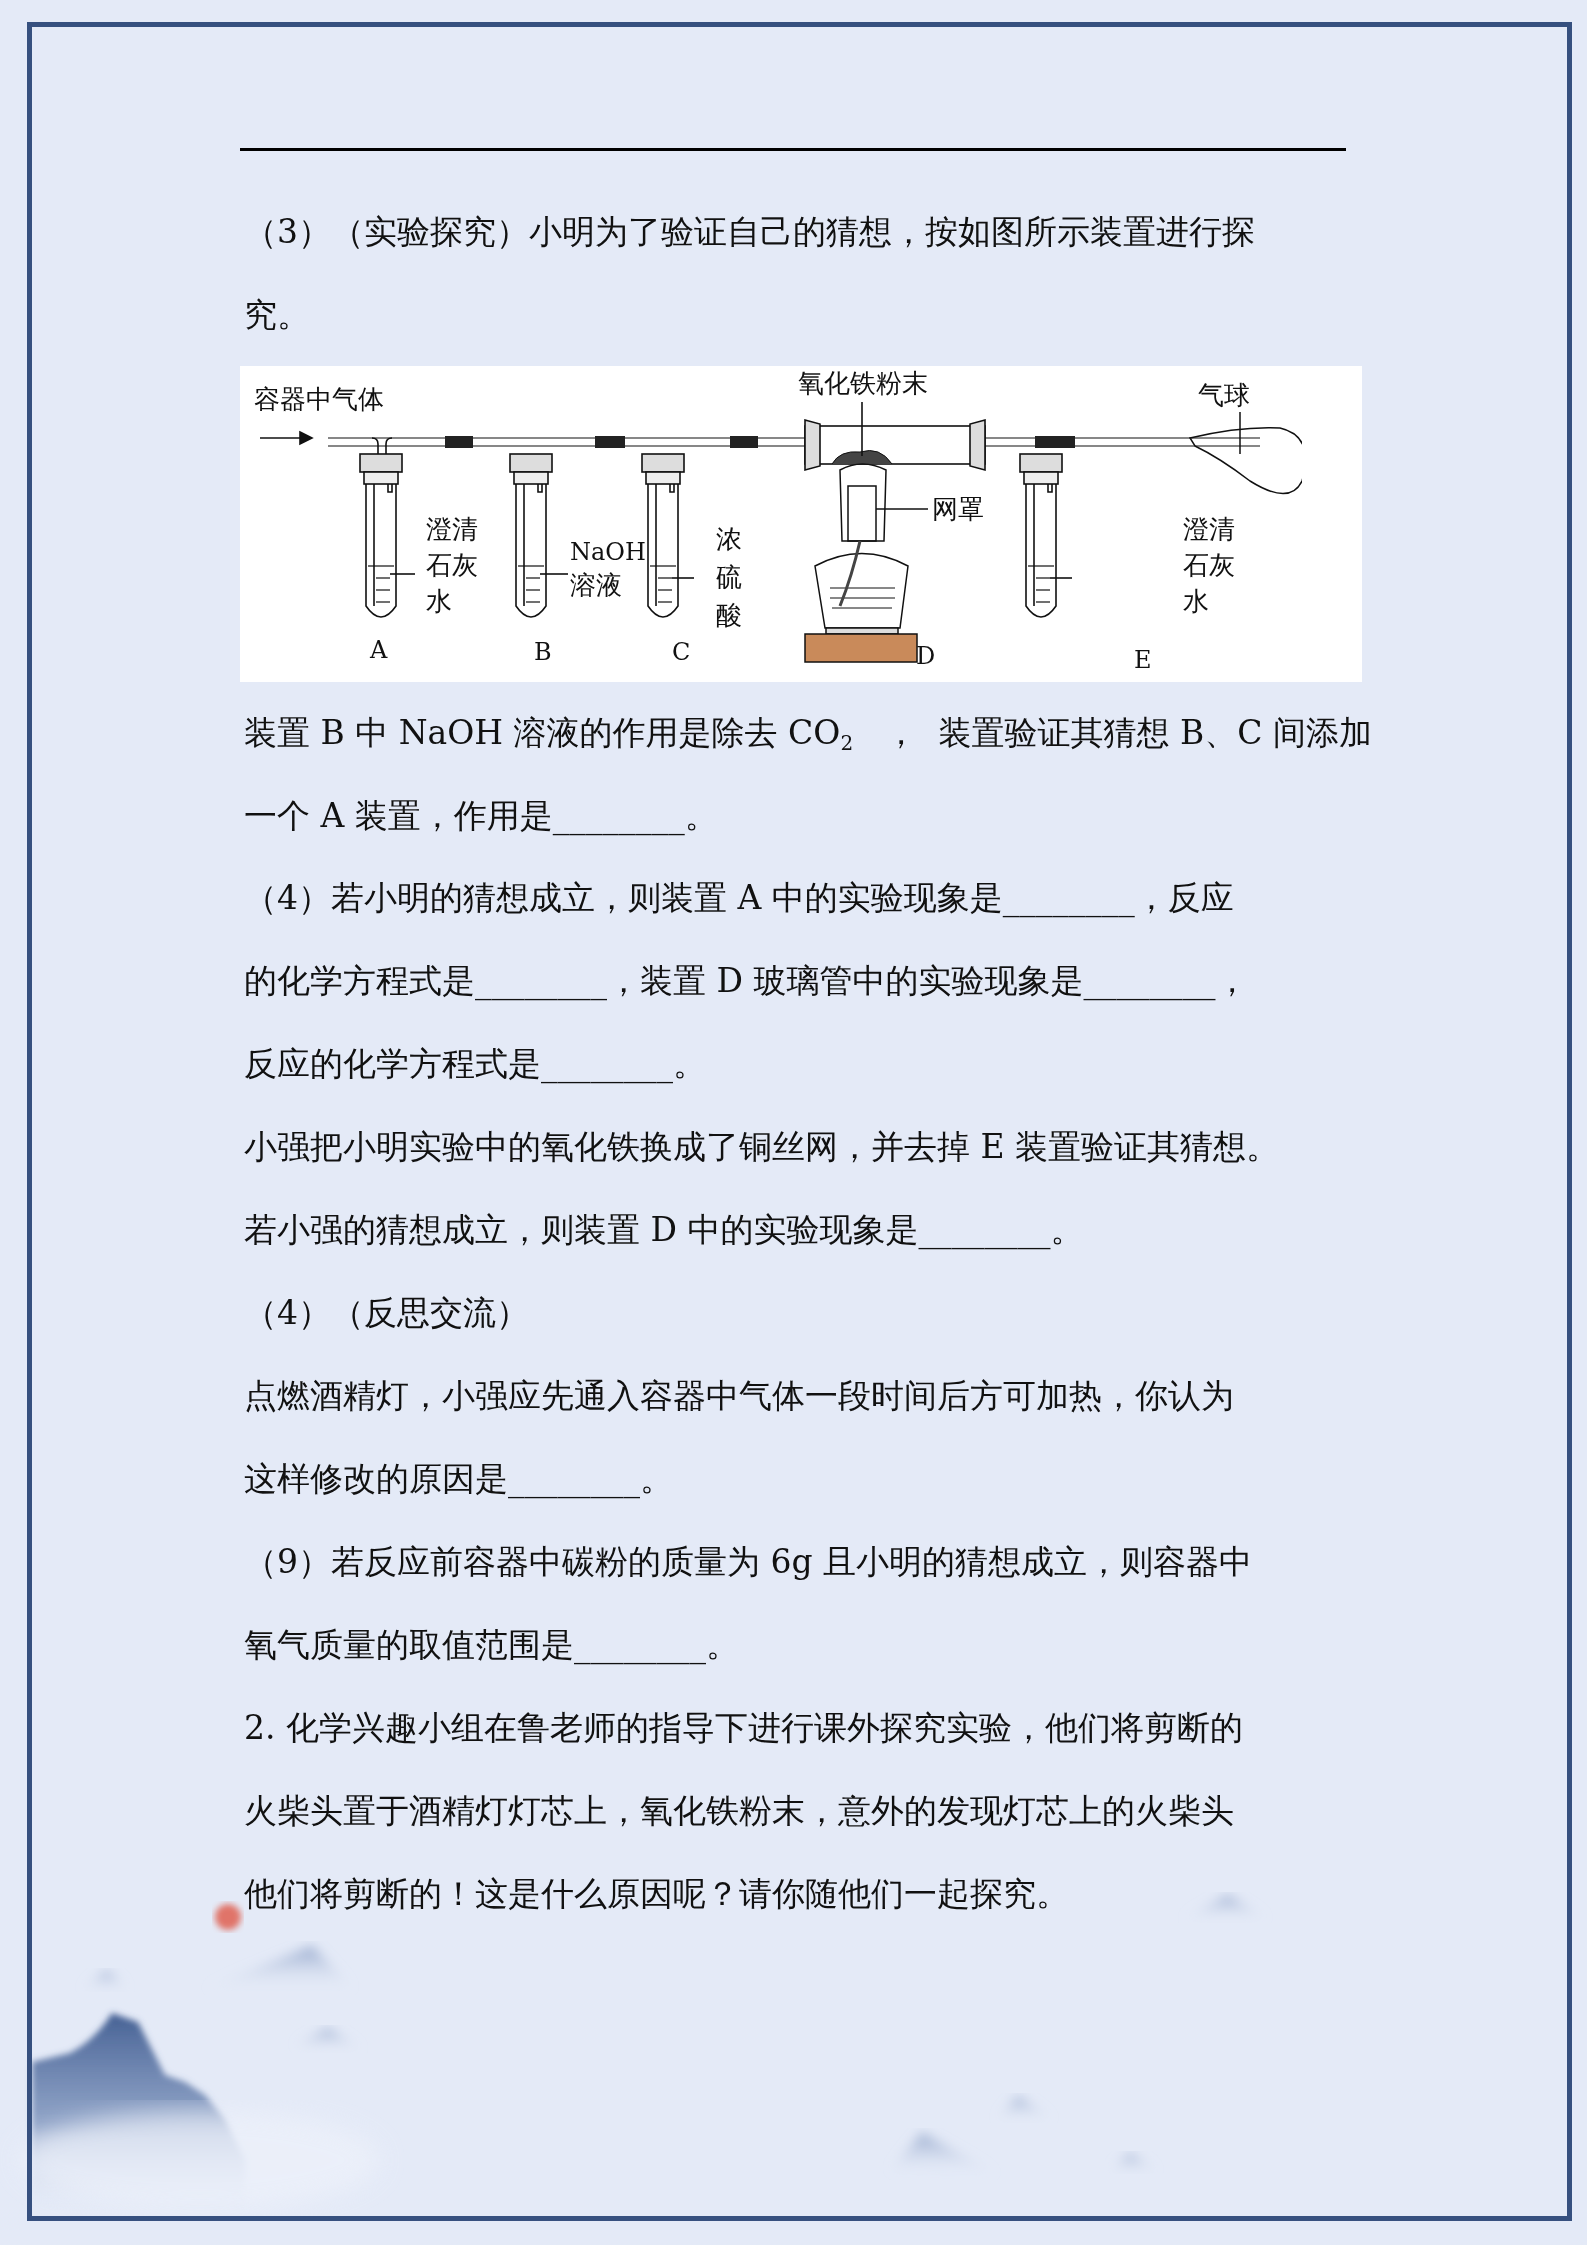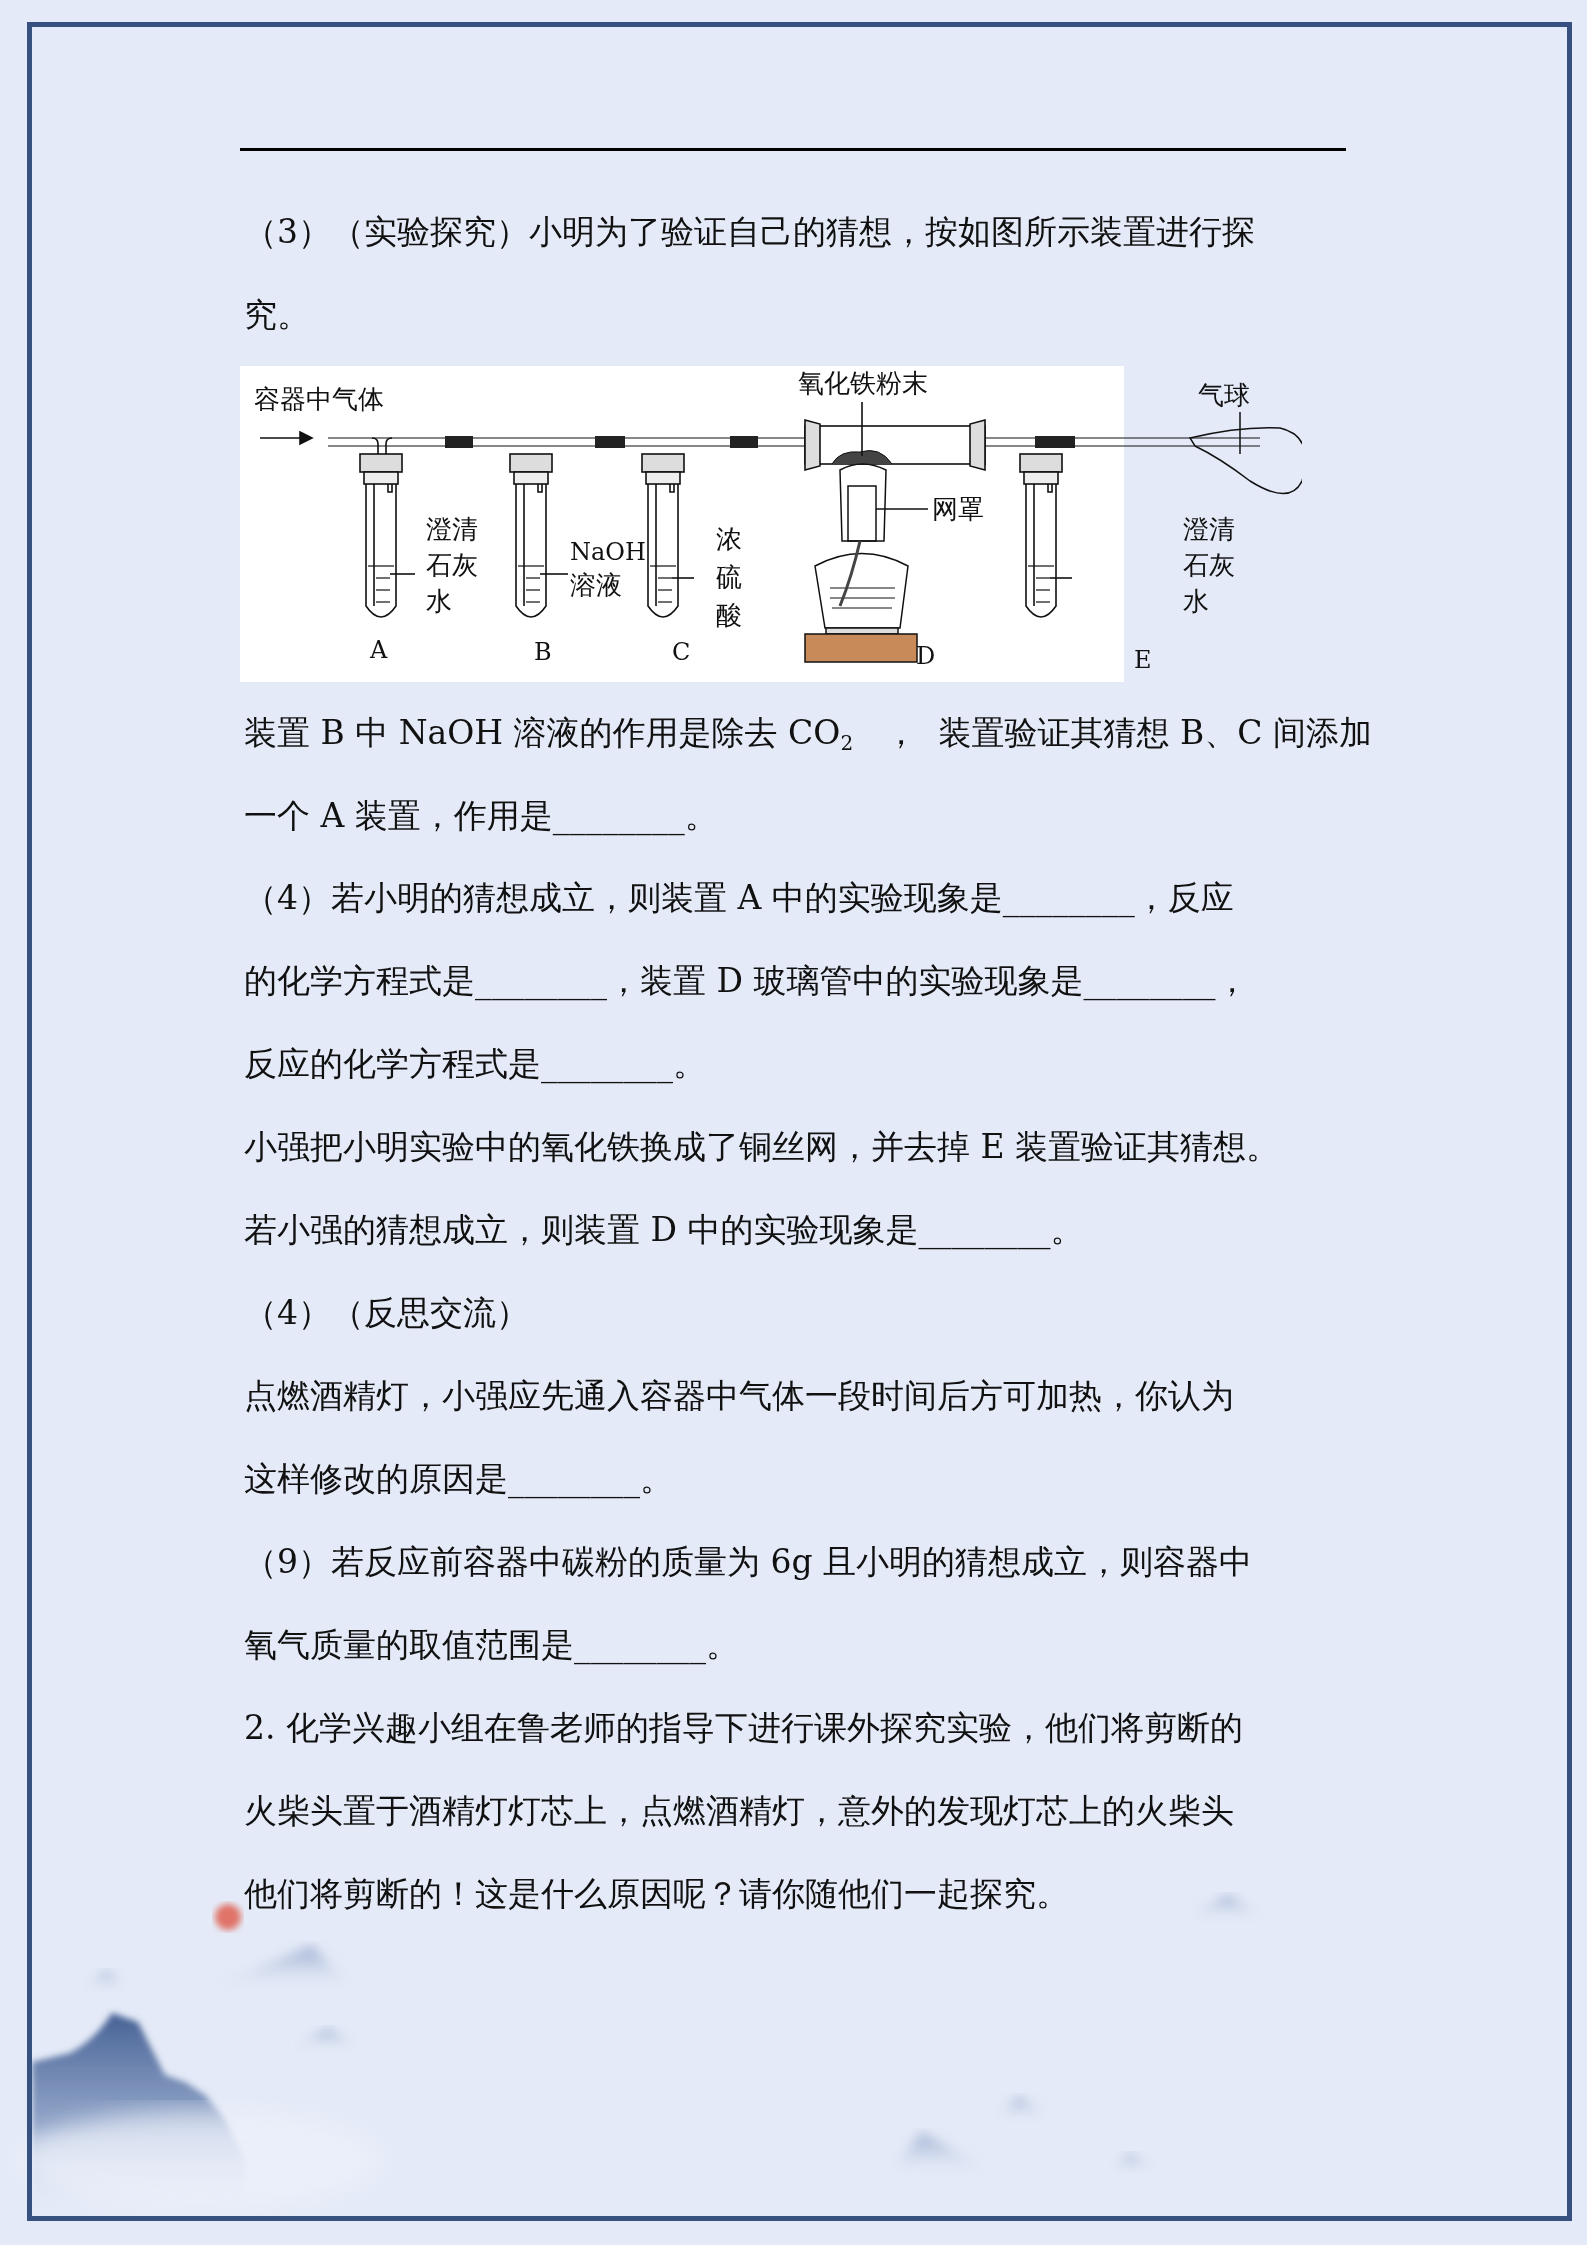--- a/index.html
+++ b/index.html
@@ -21,21 +21,21 @@
       width: 1106px; height: 3px; background: #000;
     }
     .line {
       position: absolute; left: 244px;
       font-size: 33px; line-height: 40px;
       white-space: nowrap; letter-spacing: 0px;
     }
     .line sub { font-size: 20px; vertical-align: -6px; }
     .fig {
       position: absolute; left: 240px; top: 366px;
-      width: 884px; height: 316px; background: #ffffff;
+      width: 1122px; height: 316px; background: #ffffff;
     }
     .fig svg { display: block; }
     .lbl { font-family: "DejaVu Sans", sans-serif; font-size: 26px; fill: #111; }
     .lblser { font-family: "DejaVu Serif", serif; font-size: 24px; fill: #111; }
     .decor { position: absolute; left: 0; top: 0; pointer-events: none; }
   </style>
 </head>
 <body>
 
 <svg class="decor" width="1587" height="2245">
@@ -219,14 +219,14 @@
 <div class="line" style="top:961px">的化学方程式是________，装置 D 玻璃管中的实验现象是________，</div>
 <div class="line" style="top:1044px">反应的化学方程式是________。</div>
 <div class="line" style="top:1127px">小强把小明实验中的氧化铁换成了铜丝网，并去掉 E 装置验证其猜想。</div>
 <div class="line" style="top:1210px">若小强的猜想成立，则装置 D 中的实验现象是________。</div>
 <div class="line" style="top:1293px">（4）（反思交流）</div>
 <div class="line" style="top:1376px">点燃酒精灯，小强应先通入容器中气体一段时间后方可加热，你认为</div>
 <div class="line" style="top:1459px">这样修改的原因是________。</div>
 <div class="line" style="top:1542px">（9）若反应前容器中碳粉的质量为 6g 且小明的猜想成立，则容器中</div>
 <div class="line" style="top:1625px">氧气质量的取值范围是________。</div>
 <div class="line" style="top:1708px">2. 化学兴趣小组在鲁老师的指导下进行课外探究实验，他们将剪断的</div>
-<div class="line" style="top:1791px">火柴头置于酒精灯灯芯上，点燃酒精灯，意外的发现灯芯上的火柴头</div>
+<div class="line" style="top:1791px">火柴头置于酒精灯灯芯上，氧化铁粉末，意外的发现灯芯上的火柴头</div>
 <div class="line" style="top:1874px">他们将剪断的！这是什么原因呢？请你随他们一起探究。</div>
 
 </body></html>

